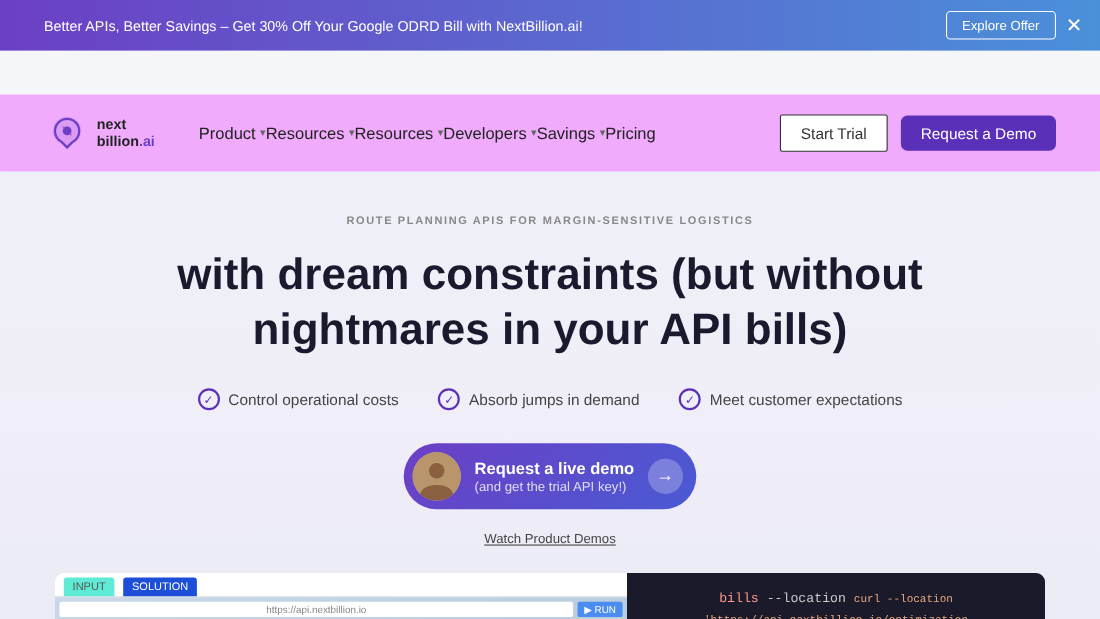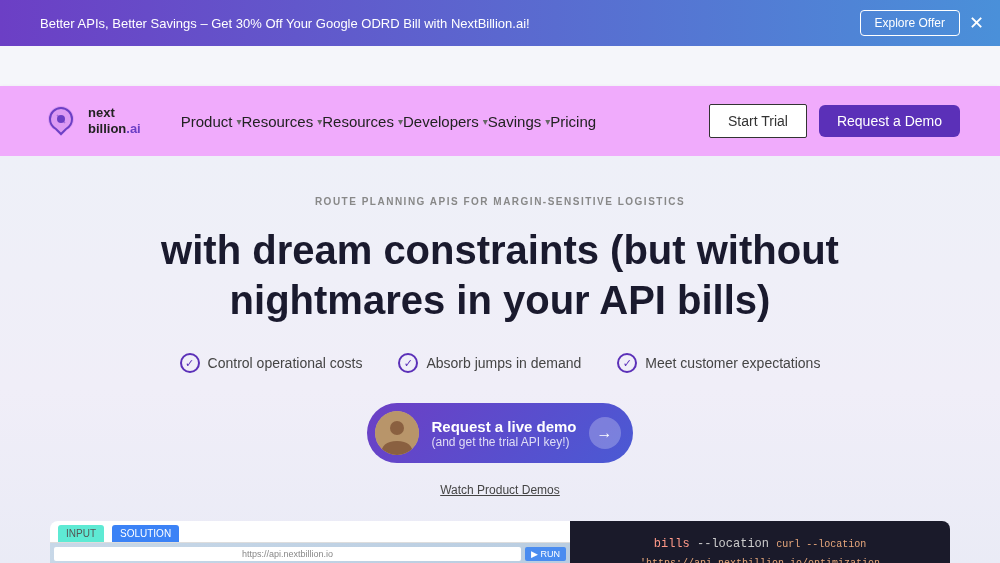--- a/index.html
+++ b/index.html
@@ -269,21 +269,21 @@
       padding: 4px 8px 0;
       gap: 8px;
     }
     .map-tab {
       font-size: 10px;
       padding: 3px 8px;
       border-radius: 3px 3px 0 0;
       background: #5eead4;
       color: #555;
     }
-    .map-tab.active { background: #3b82f6; color: white; }
+    .map-tab.active { background: #1d4ed8; color: white; }
     .map-body {
       flex: 1;
       background: linear-gradient(135deg, #c8d8e8 0%, #b8cce0 100%);
       position: relative;
       display: flex;
       align-items: flex-start;
       padding: 4px;
       gap: 4px;
     }
     .map-url-bar {

